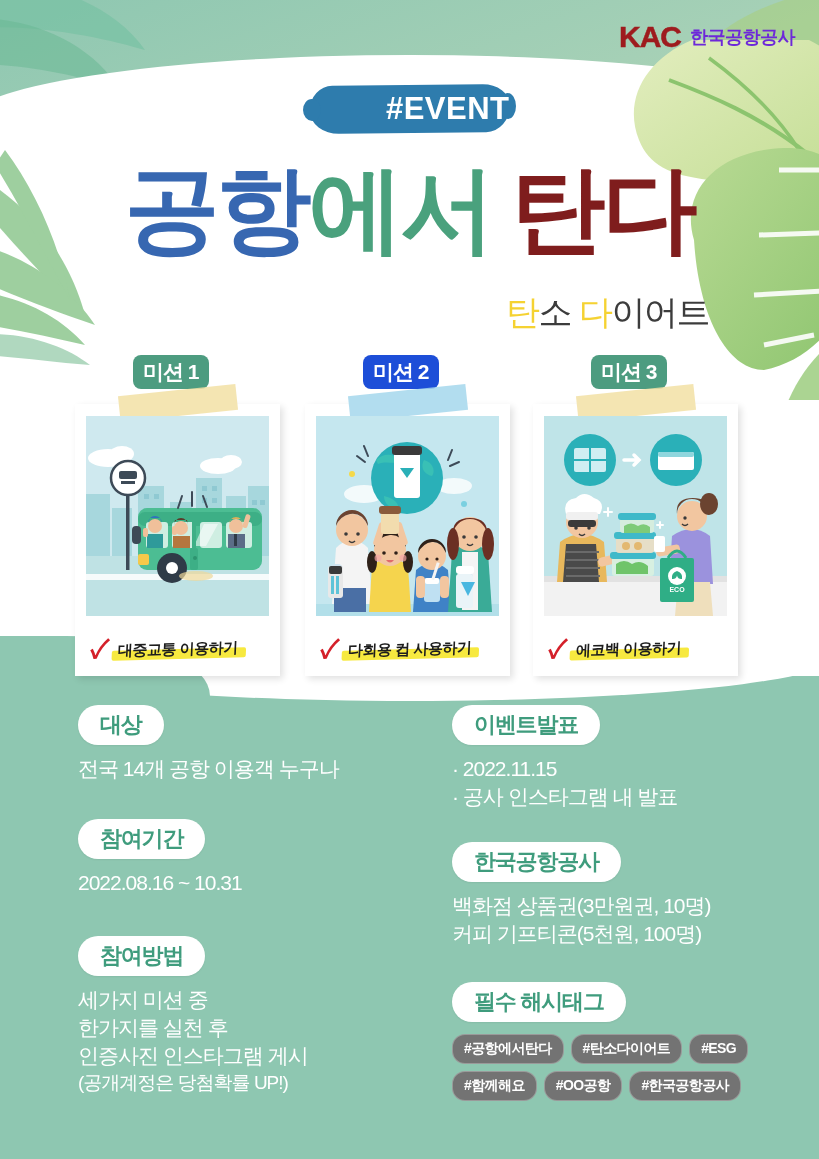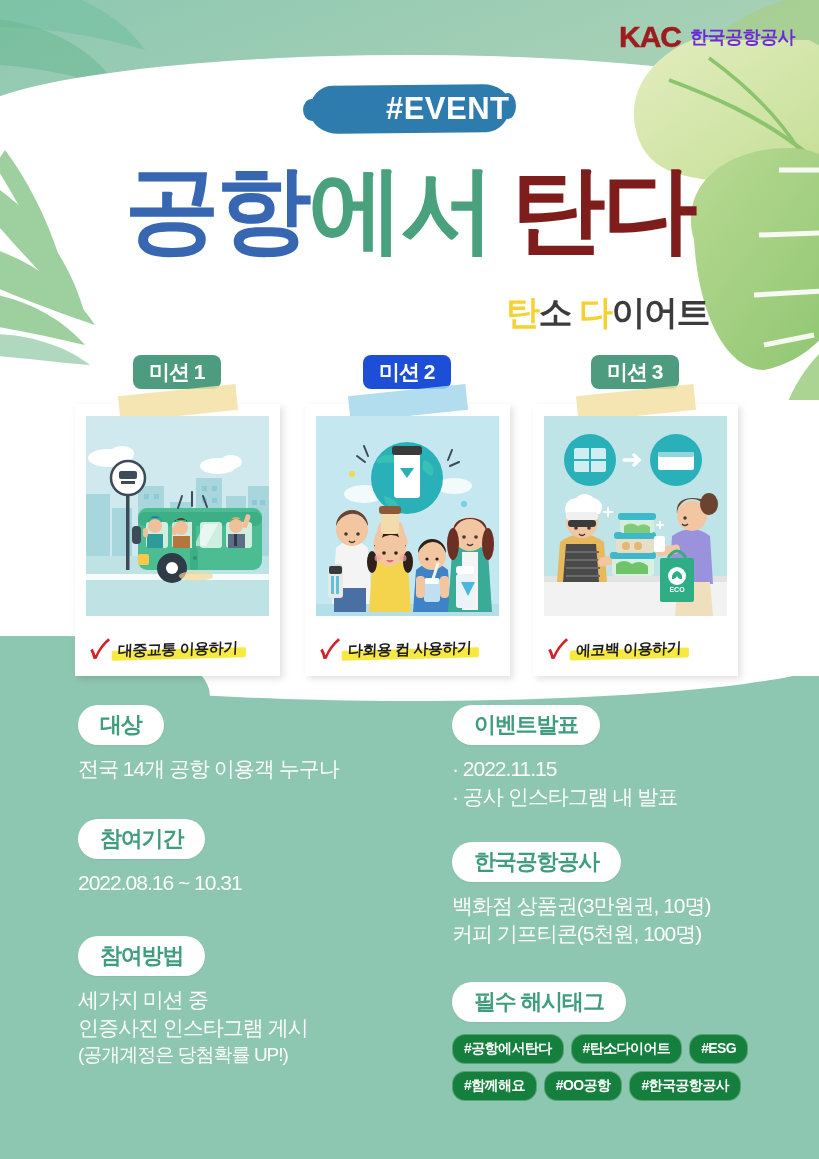--- a/index.html
+++ b/index.html
@@ -95,34 +95,34 @@
     font-size:95px; font-weight:bold; letter-spacing:-3px;
     line-height:1.05;
     white-space:nowrap;
   }
   .t-blue { color:#3767b1; }
   .t-green { color:#4aa17d; }
   .t-yellow { color:#7f1d1d; margin-left:18px; }
 
   .title-sub {
     position:absolute; right:110px; top:290px;
-    font-size:34px; font-weight:bold; letter-spacing:-1.5px;
+    font-size:34px; font-weight:normal; letter-spacing:-1.5px;
     white-space:nowrap;
     text-align:right;
   }
   .s-yellow { color:#f5d232; }
   .s-dark { color:#3c3c3c; }
 
   
   .mission-badges {
     position:absolute; left:0; top:355px; width:819px; height:36px;
   }
   .mbadge {
     position:absolute; top:0;
-    height:34px; padding:0 16px;
+    height:34px; padding:0 10px;
     display:flex; align-items:center; justify-content:center;
     border-radius:8px;
     color:#fff; font-size:21px; font-weight:bold; letter-spacing:-1px;
   }
   .mbadge.g { background:#4d9c80; }
   .mbadge.b { background:#1d4ed8; }
 
   
   .cards { position:absolute; left:0; top:404px; width:819px; height:272px; }
   .card {
@@ -180,21 +180,21 @@
   .body-text {
     color:#ffffff; font-size:21px; font-weight:500;
     letter-spacing:-1px; line-height:1.32;
     margin-top:10px;
   }
   .body-text .small { font-size:19px; }
   .block { margin-bottom:26px; }
 
   .tags { margin-top:12px; display:flex; flex-wrap:wrap; gap:7px; width:330px; }
   .tag {
-    background:#15803d; color:#ffffff;
+    background:#737373; color:#ffffff;
     font-size:14px; font-weight:bold; letter-spacing:-0.6px;
     padding:5px 11px; border-radius:13px;
     border:1px solid rgba(255,255,255,0.28);
   }
 </style>
 </head>
 <body>
 
 <div id="poster">
 
@@ -568,20 +568,21 @@
         <div class="body-text">전국 14개 공항 이용객 누구나</div>
       </div>
       <div class="block" style="margin-top:36px;">
         <div class="pill">참여기간</div>
         <div class="body-text">2022.08.16 ~ 10.31</div>
       </div>
       <div class="block" style="margin-top:40px;">
         <div class="pill">참여방법</div>
         <div class="body-text">
           <div>세가지 미션 중</div>
+          <div>한가지를 실천 후</div>
           <div>인증사진 인스타그램 게시</div>
           <div class="small"> (공개계정은 당첨확률 UP!)</div>
         </div>
       </div>
     </div>
 
     <div class="col col-right">
       <div class="block">
         <div class="pill">이벤트발표</div>
         <div class="body-text">

